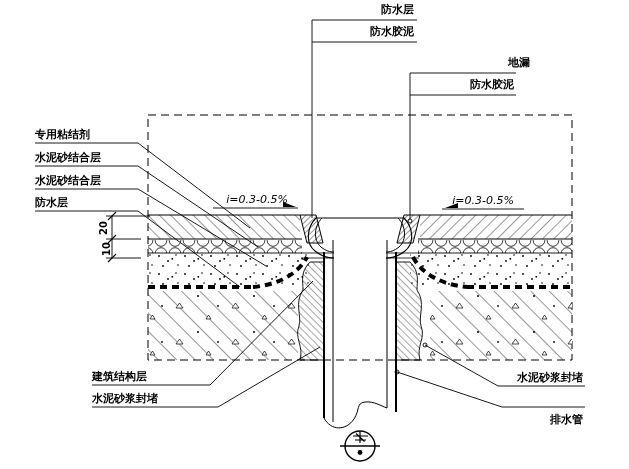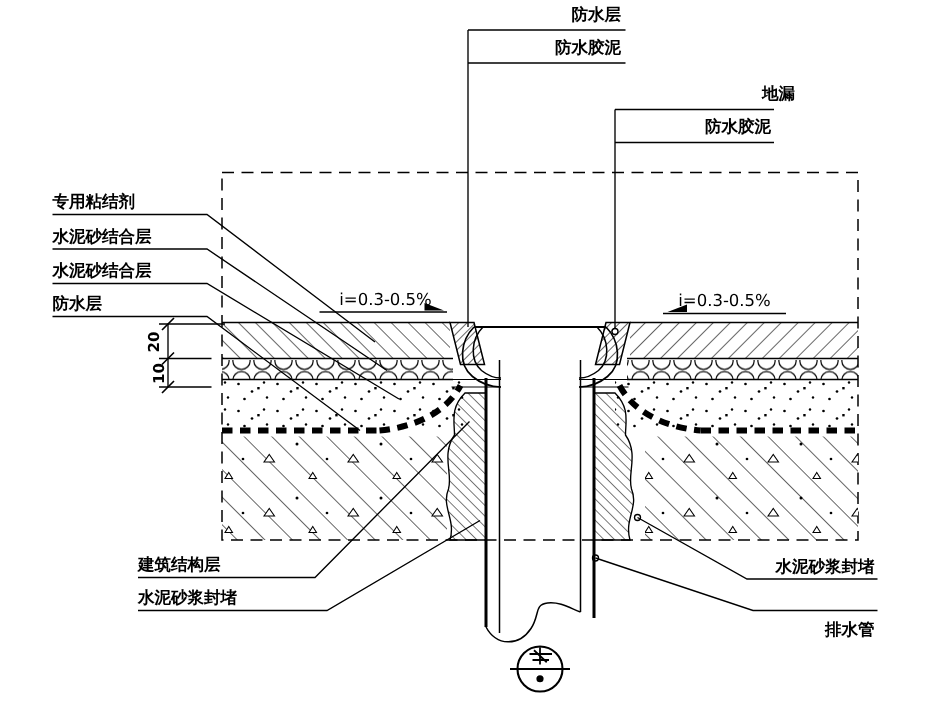--- a/index.html
+++ b/index.html
@@ -13,21 +13,21 @@
   .canvas svg{position:absolute;left:0;top:0;}
   .lbl{
     position:absolute;
     font-size:11px;
     font-weight:700;
     color:#000;
     line-height:1.1;
     white-space:nowrap;
   }
   .lbl.r{text-align:right;}
-  .lbl.slope{font-weight:400;font-size:11px;font-family:"DejaVu Sans",sans-serif;}
+  .lbl.slope{font-weight:400;font-size:11px;font-family:"DejaVu Sans",sans-serif;font-style:italic;}
   .lbl.dim{
     font-size:10px;
     width:24px;height:12px;text-align:center;
     transform:rotate(-90deg);
   }
   
   #lbl-top-wp       {left:340px;top:4px;  width:74px;}
   #lbl-top-mastic   {left:340px;top:26px; width:74px;}
   #lbl-drain        {left:456px;top:57px; width:74px;}
   #lbl-right-mastic {left:440px;top:79px; width:74px;}

